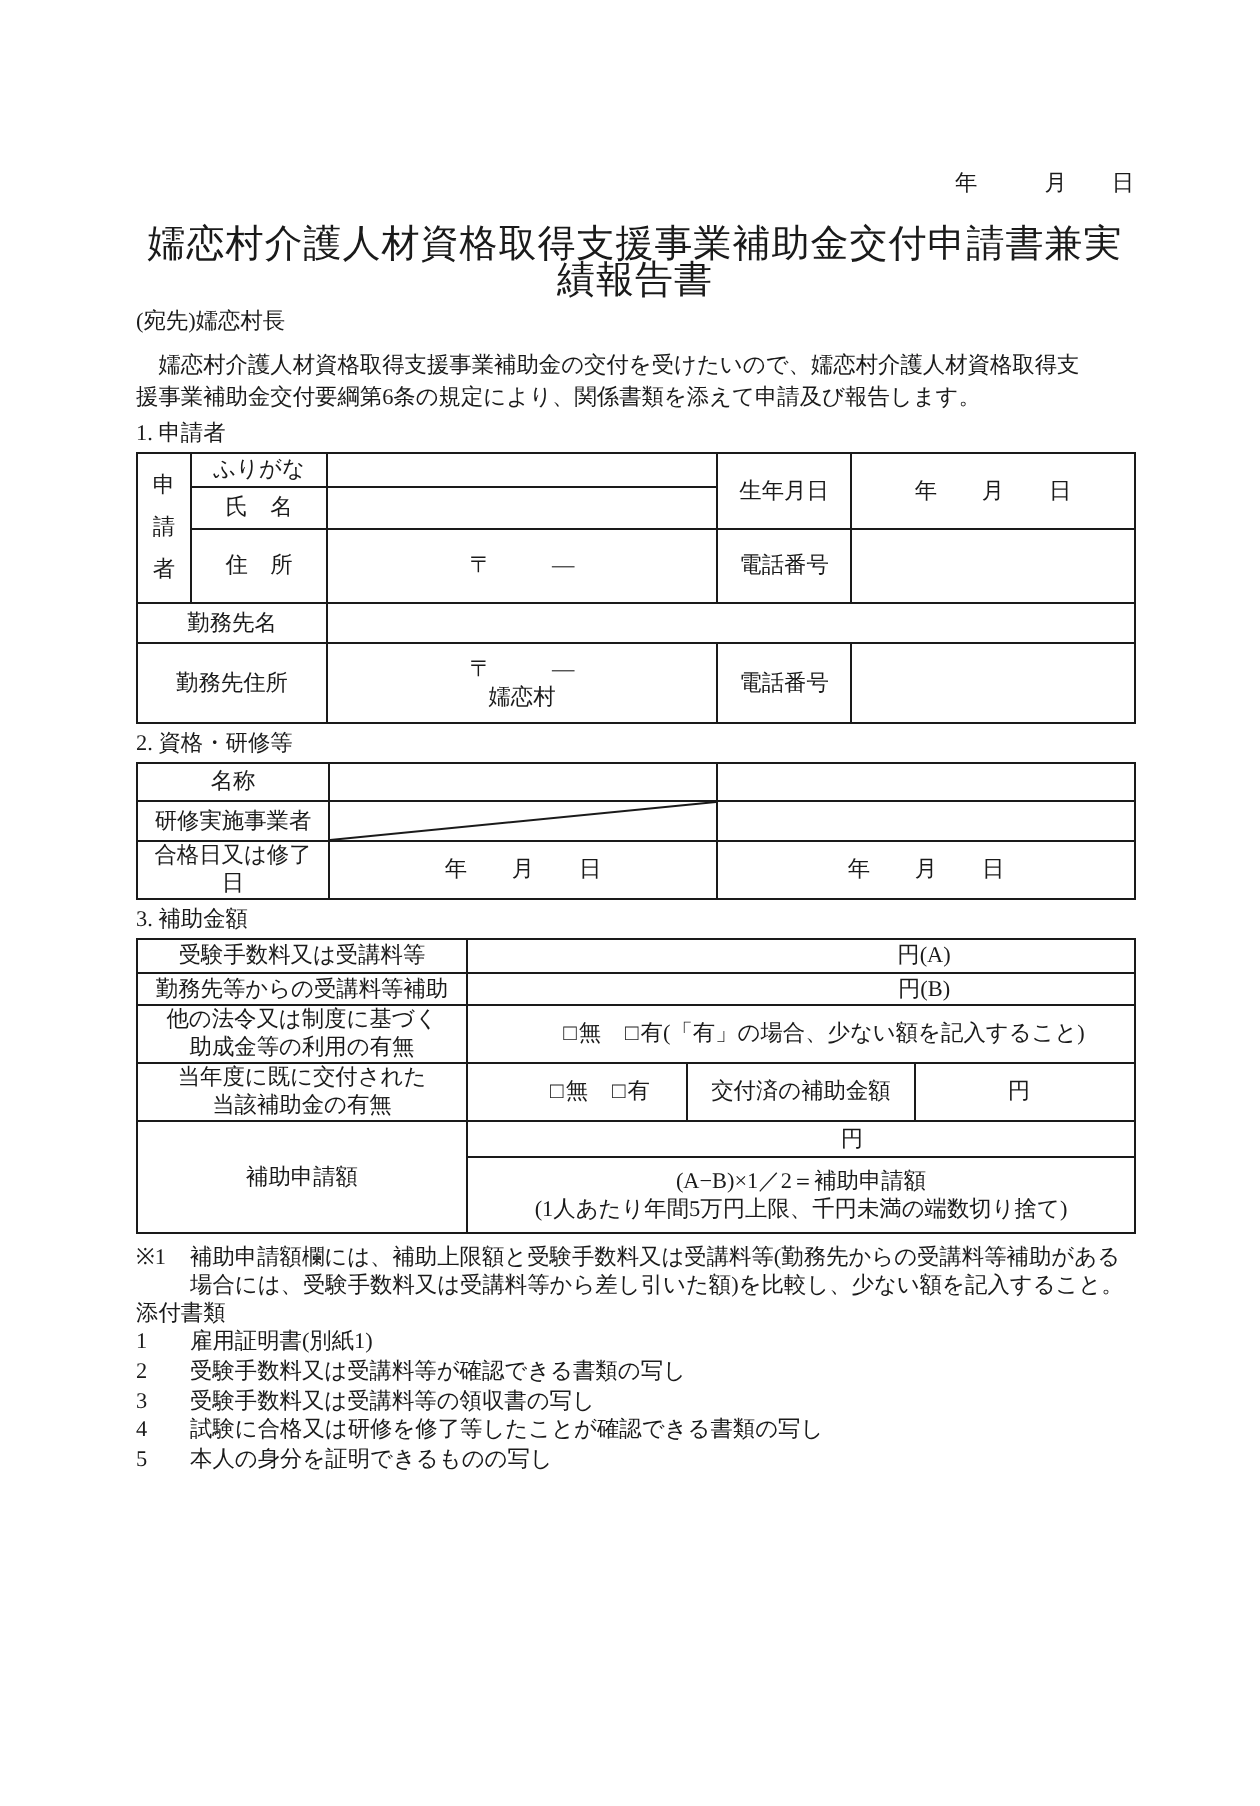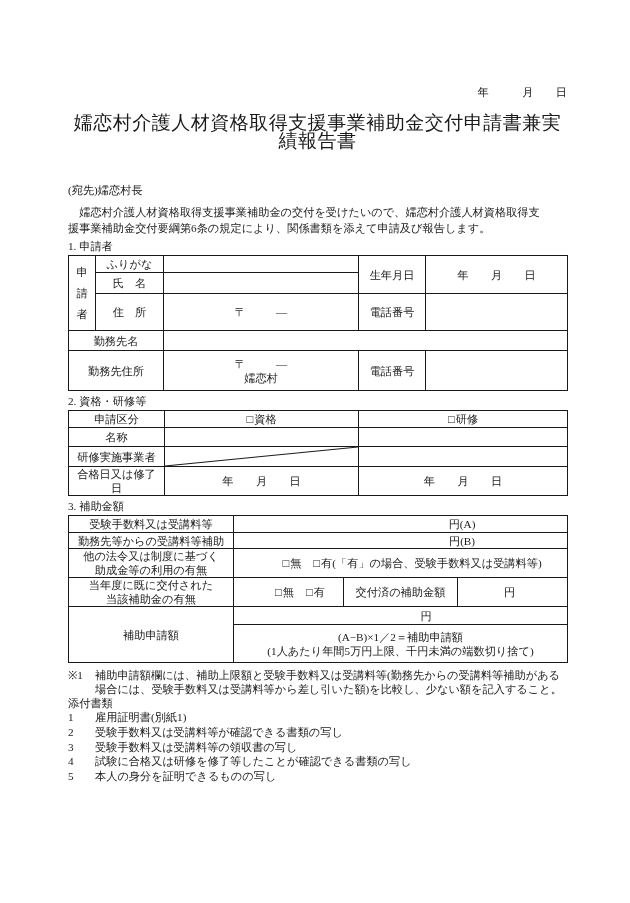--- a/index.html
+++ b/index.html
@@ -6,21 +6,21 @@
   .page {
     width:630px; height:903px; background:#ffffff; margin:0 auto;
     position:relative; box-sizing:border-box;
     padding:82px 63px 0 68px;
     font-family:"Liberation Serif","DejaVu Serif",serif;
     color:#1a1a1a; font-size:11.2px; line-height:15px;
   }
   .header-row { display:flex; justify-content:space-between; align-items:flex-start; }
   .date-line { text-align:right; margin-top:3px; }
   .doc-title { text-align:center; font-size:19px; letter-spacing:0.5px; margin-top:14px; line-height:18px; }
-  .addressee { margin-top:33px; }
+  .addressee { margin-top:4px; }
   .body-line { margin-top:0; line-height:16.2px; }
   .body-block { margin-top:6px; }
   .sec-heading { margin-top:3px; line-height:15px; }
 
   table.doc-table {
     border-collapse:collapse; table-layout:fixed; width:499px;
     margin-top:1px; font-size:11.2px;
   }
   table.doc-table td {
     border:1px solid #1a1a1a; padding:0 3px; text-align:center;
@@ -128,29 +128,20 @@
 
   <div class="sec-heading">2. 資格・研修等</div>
 
   <table class="doc-table">
     <colgroup>
         <col style="width:96px">
         <col style="width:194px">
         <col style="width:209px">
       </colgroup>
     <tbody>
-        <tr style="height:17px">
-      <td>申請区分</td>
-      <td class="bl2 br2 bt2">
-        <span class="cb">□</span><span>資格</span>
-      </td>
-      <td class="br2 bt2">
-        <span class="cb">□</span><span>研修</span>
-      </td>
-    </tr>
     <tr style="height:19px">
       <td>名称</td>
       <td class="bl2 br2"></td>
       <td class="br2"></td>
     </tr>
     <tr style="height:20px">
       <td>研修実施事業者</td>
       <td class="bl2 br2 diag">
         <svg viewBox="0 0 100 100" preserveAspectRatio="none">
               <line x1="0" y1="100" x2="100" y2="0" stroke="#1a1a1a" stroke-width="1" vector-effect="non-scaling-stroke"></line>
@@ -183,21 +174,21 @@
     <tr style="height:16px">
       <td>勤務先等からの受講料等補助</td>
       <td colspan="3" class="shift-big">円(B)</td>
     </tr>
     <tr style="height:26px">
       <td>
         <div>他の法令又は制度に基づく</div>
         <div>助成金等の利用の有無</div>
       </td>
       <td colspan="3" class="tl pl25">
-        <span class="cb">□</span><span>無</span><span class="cb cb2">□</span><span>有</span><span>(「有」の場合、受験手数料又は受講料等)</span>
+        <span class="cb">□</span><span>無</span><span class="cb cb2">□</span><span>有</span><span>(「有」の場合、少ない額を記入すること)</span>
       </td>
     </tr>
     <tr style="height:27px">
       <td>
         <div>当年度に既に交付された</div>
         <div>当該補助金の有無</div>
       </td>
       <td class="tl pl25">
         <span class="cb">□</span><span>無</span><span class="cb cb2">□</span><span>有</span>
       </td>

